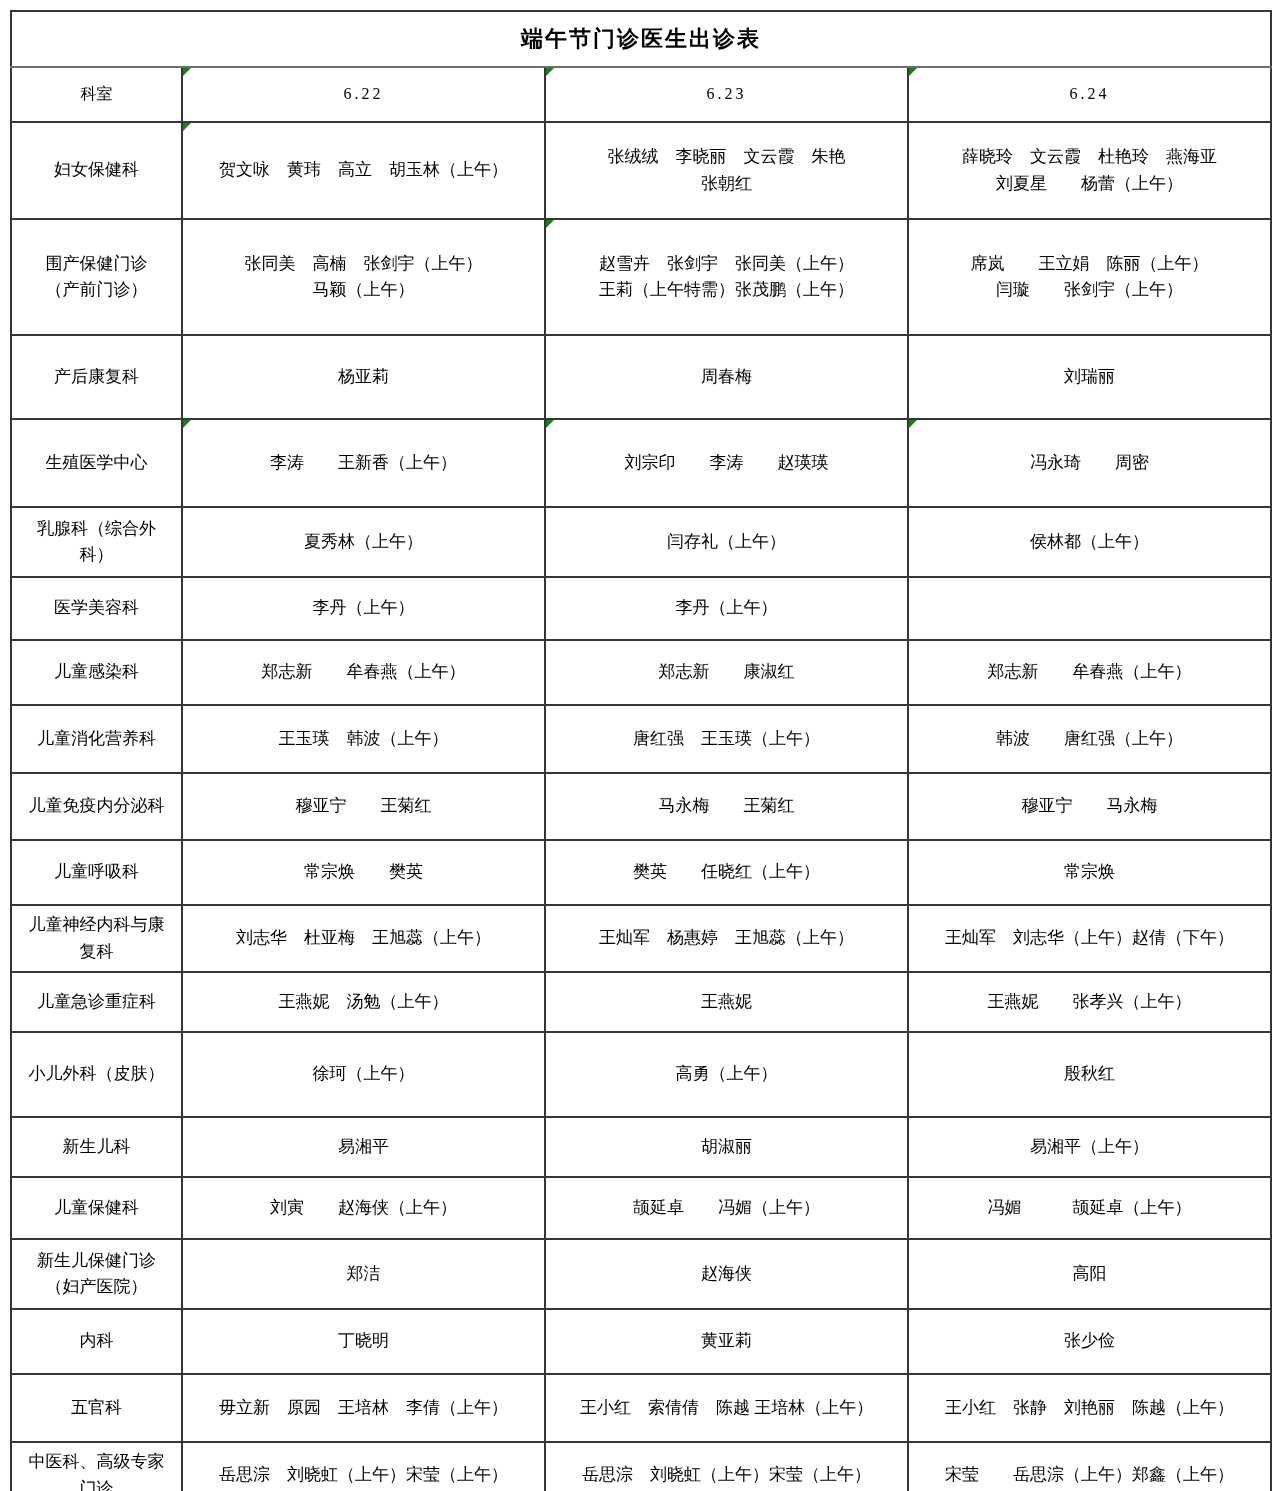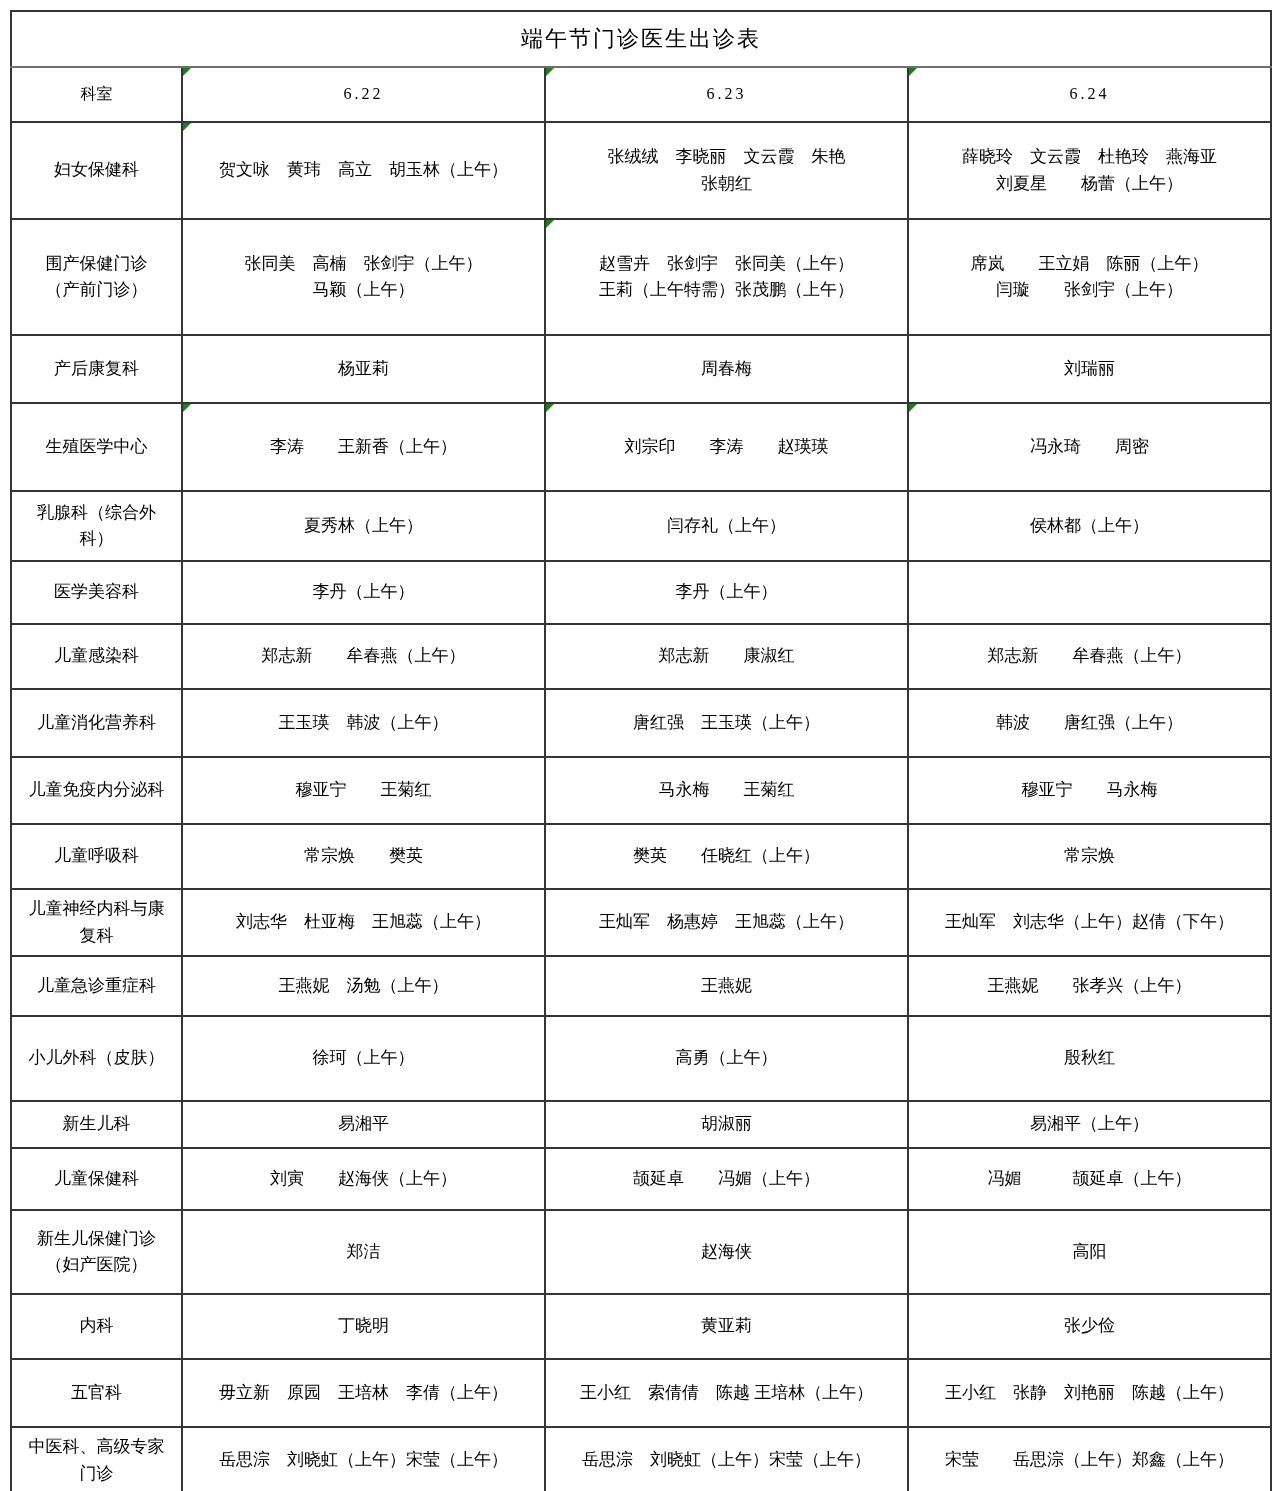--- a/index.html
+++ b/index.html
@@ -29,21 +29,21 @@
     font-size:17px;
     line-height:1.55;
     white-space:pre-line;
     padding:4px 10px;
     position:relative;
     overflow:hidden;
   }
   tr.title-row td{
     height:46px;
     font-size:22px;
-    font-weight:normal;
+    font-weight:bold;
     letter-spacing:2px;
     border-bottom:2px solid #6f6f6f;
     border-radius:24px;
   }
   tr.header-row th{
     height:45px;
     font-size:16px;
   }
   tr.header-row th.date-head{
     letter-spacing:3px;
@@ -97,21 +97,21 @@
         <tr style="height: 116px; border-radius: 22px;">
           <td class="dept">围产保健门诊
 （产前门诊）</td>
           <td>张同美　高楠　张剑宇（上午）
 马颖（上午）</td>
           <td>赵雪卉　张剑宇　张同美（上午）
 王莉（上午特需）张茂鹏（上午）<div class="marker" style="border-top-color: rgb(30, 126, 30);"></div></td>
           <td>席岚　　王立娟　陈丽（上午）
 闫璇　　张剑宇（上午）</td>
         </tr>
-        <tr style="height: 68px;">
+        <tr style="height: 84px;">
           <td class="dept">产后康复科</td>
           <td>杨亚莉</td>
           <td>周春梅</td>
           <td>刘瑞丽</td>
         </tr>
         <tr style="height: 88px;">
           <td class="dept">生殖医学中心</td>
           <td>李涛　　王新香（上午）<div class="marker" style="border-top-color: rgb(30, 126, 30);"></div></td>
           <td>刘宗印　　李涛　　赵瑛瑛<div class="marker" style="border-top-color: rgb(30, 126, 30);"></div></td>
           <td>冯永琦　　周密<div class="marker" style="border-top-color: rgb(30, 126, 30);"></div></td>
@@ -164,33 +164,33 @@
           <td>王燕妮　汤勉（上午）</td>
           <td>王燕妮</td>
           <td>王燕妮　　张孝兴（上午）</td>
         </tr>
         <tr style="height: 85px;">
           <td class="dept">小儿外科（皮肤）</td>
           <td>徐珂（上午）</td>
           <td>高勇（上午）</td>
           <td>殷秋红</td>
         </tr>
-        <tr style="height: 47px; border-radius: 9px;">
+        <tr style="height: 60px; border-radius: 9px;">
           <td class="dept">新生儿科</td>
           <td>易湘平</td>
           <td>胡淑丽</td>
           <td>易湘平（上午）</td>
         </tr>
         <tr style="height: 62px;">
           <td class="dept">儿童保健科</td>
           <td>刘寅　　赵海侠（上午）</td>
           <td>颉延卓　　冯媚（上午）</td>
           <td>冯媚　　　颉延卓（上午）</td>
         </tr>
-        <tr style="height: 84px;">
+        <tr style="height: 70px;">
           <td class="dept">新生儿保健门诊
 （妇产医院）</td>
           <td>郑洁</td>
           <td>赵海侠</td>
           <td>高阳</td>
         </tr>
         <tr style="height: 65px;">
           <td class="dept">内科</td>
           <td>丁晓明</td>
           <td>黄亚莉</td>

